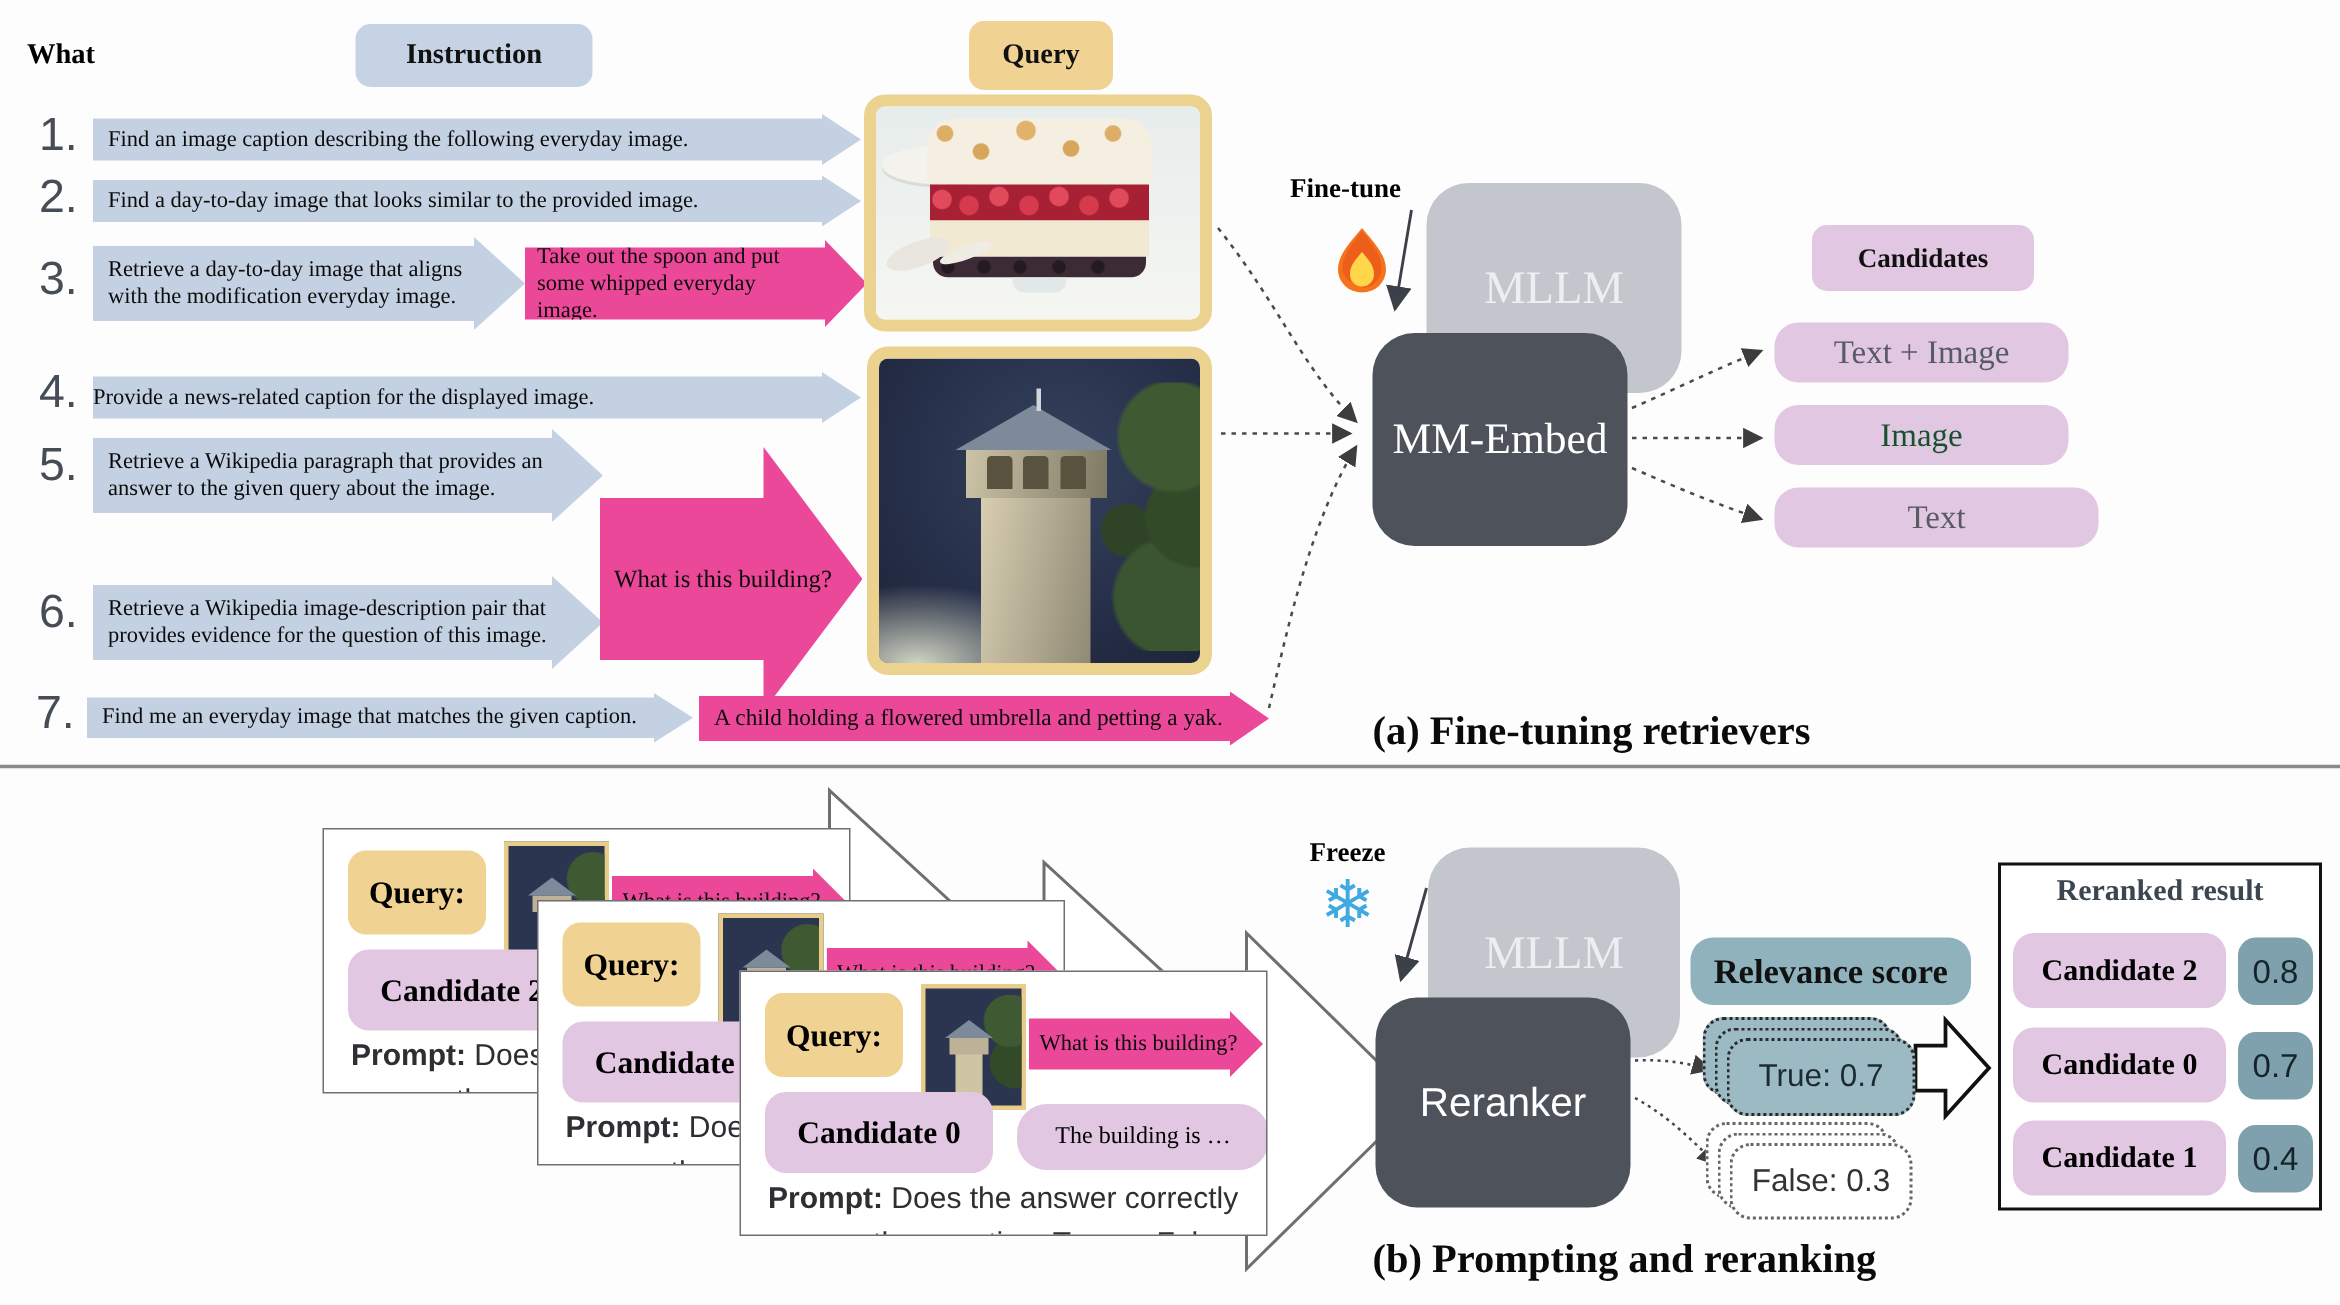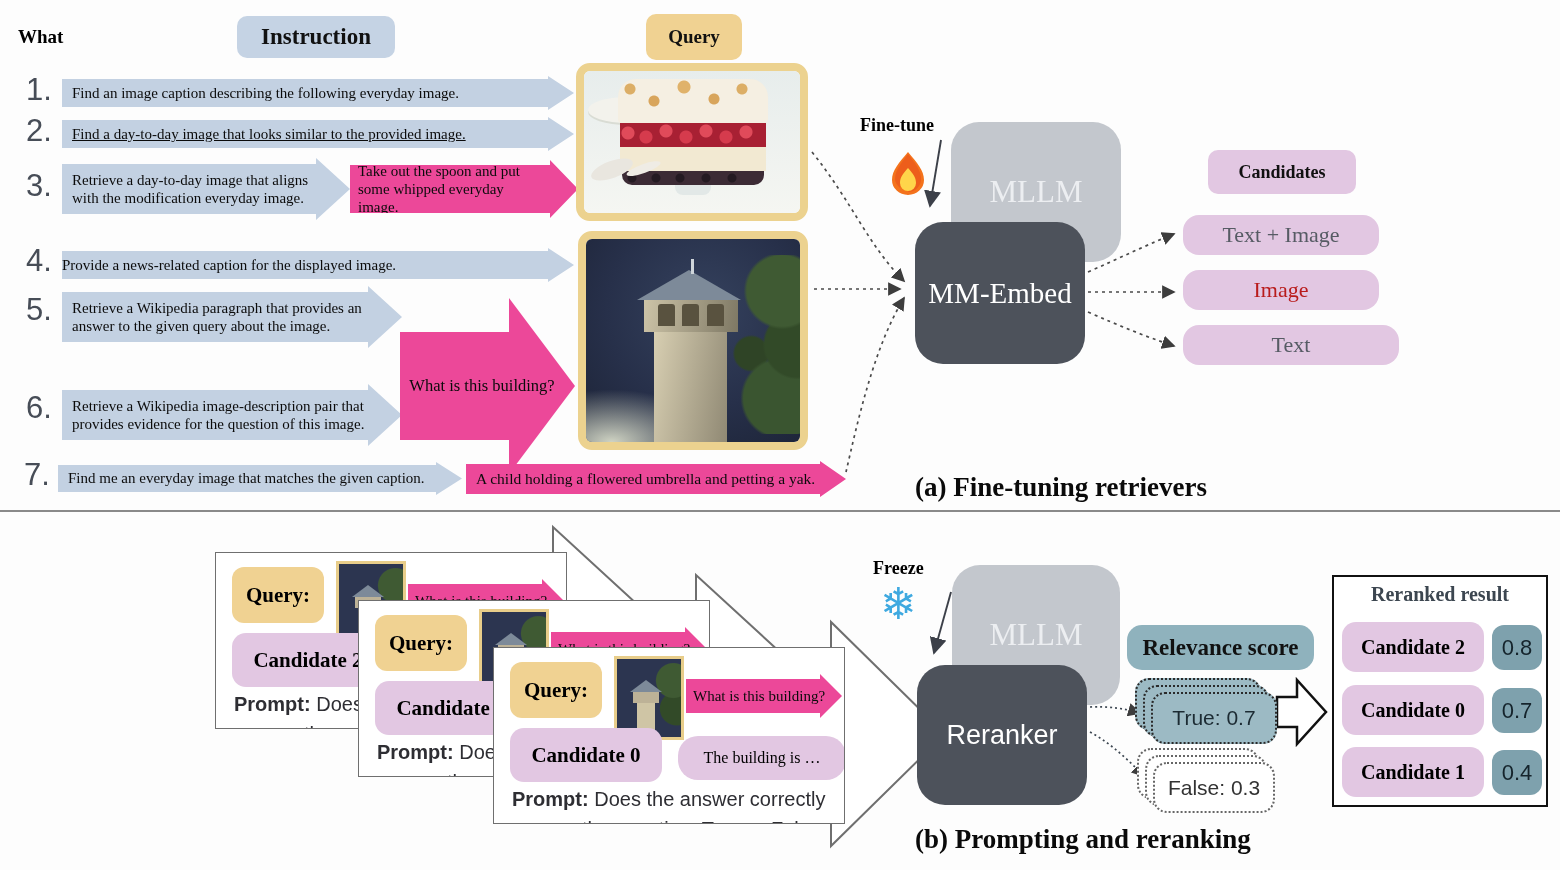--- a/index.html
+++ b/index.html
@@ -120,36 +120,36 @@
 
     <path d="M 1090 707 C 1110 706, 1126 709, 1140 713" fill="none" stroke="#3d4752" stroke-width="1.7" stroke-dasharray="2 3" marker-end="url(#mdash)"></path>
     <path d="M 1090 732 C 1112 744, 1128 760, 1144 776" fill="none" stroke="#3d4752" stroke-width="1.7" stroke-dasharray="2 3" marker-end="url(#mdash)"></path>
 
     <polygon points="1277,697 1297,697 1297,680 1326,712 1297,744 1297,727 1277,727" fill="#fff" stroke="#111" stroke-width="2.5"></polygon>
 
     <line x1="0" y1="511" x2="1560" y2="511" stroke="#8a8a8a" stroke-width="2.2"></line>
   </svg>
 
   <div class="abs bold serif" style="left:18px;top:26px;font-size:19px;">What</div>
-  <div class="abs hdr hdr-blue ctr bold" style="left:237px;top:16px;width:158px;height:42px;font-size:23px;">Instruction</div>
+  <div class="abs hdr hdr-blue ctr bold" style="left:237px;top:16px;width:158px;height:42px;font-size:19px;">Instruction</div>
   <div class="abs hdr hdr-yel ctr bold" style="left:646px;top:14px;width:96px;height:46px;font-size:19px;">Query</div>
 
   <div class="abs tasknum" style="left:26px;top:72px;">1.</div>
   <div class="abs tasknum" style="left:26px;top:113px;">2.</div>
   <div class="abs tasknum" style="left:26px;top:168px;">3.</div>
   <div class="abs tasknum" style="left:26px;top:243px;">4.</div>
   <div class="abs tasknum" style="left:26px;top:292px;">5.</div>
   <div class="abs tasknum" style="left:26px;top:390px;">6.</div>
   <div class="abs tasknum" style="left:24px;top:457px;">7.</div>
 
   <div class="barrow blue arr-s" style="left:62px;top:76px;width:512px;height:34px;">
     <div class="arr-text" style="left:10px;right:30px;">Find an image caption describing the following everyday image.</div>
     </div>
   <div class="barrow blue arr-s" style="left:62px;top:117px;width:512px;height:34px;">
-    <div class="arr-text" style="left:10px;right:30px;text-decoration:underline;">Find a day-to-day image that looks similar to the provided image.</div>
+    <div class="arr-text" style="left:10px;right:30px;">Find a day-to-day image that looks similar to the provided image.</div>
     </div>
   <div class="barrow blue arr-m" style="left:62px;top:158px;width:288px;height:62px;">
     <div class="arr-text" style="left:10px;width:244px;">Retrieve a day-to-day image that aligns with the modification everyday image.</div>
     </div>
   <div class="barrow yellow arr-y3" style="left:350px;top:160px;width:228px;height:58px;">
     <div class="arr-text" style="left:8px;width:186px;">Take out the spoon and put some whipped everyday image.</div>
     </div>
   <div class="barrow blue arr-s" style="left:62px;top:248px;width:512px;height:34px;">
     <div class="arr-text" style="left:0;right:30px;">Provide a news-related caption for the displayed image.</div>
     </div>
@@ -202,21 +202,21 @@
   <svg class="abs" style="left:888px;top:150px;" width="40" height="46" viewBox="0 0 40 46">
     <path d="M20 2 C29 13 36 20 36 30 A16 15 0 0 1 4 30 C4 20 11 13 20 2 Z" fill="#f4731c"></path>
     <path d="M20 4 C27 13 33 20 33 29 A13 13 0 0 1 20 42 C24 36 25 32 22 27 C18 31 13 32 12 38 C9 35 7 32 7 29 C7 20 14 12 20 4 Z" fill="#e84d1c" opacity="0.55"></path>
     <path d="M20 18 C25 24 28 27 28 33 A8 8 0 0 1 12 33 C12 27 15 24 20 18 Z" fill="#ffd54a"></path>
   </svg>
   <div class="abs modelbox graybox ctr serif" style="left:951px;top:122px;width:170px;height:140px;font-size:31px;z-index:1;">MLLM</div>
   <div class="abs modelbox darkbox ctr serif" style="left:915px;top:222px;width:170px;height:142px;font-size:29px;z-index:2;">MM-Embed</div>
 
   <div class="abs hdr hdr-pink ctr bold" style="left:1208px;top:150px;width:148px;height:44px;font-size:18px;">Candidates</div>
   <div class="abs hdr hdr-pink ctr serif" style="left:1183px;top:215px;width:196px;height:40px;font-size:22px;color:#565b64;border-radius:16px;">Text + Image</div>
-  <div class="abs hdr hdr-pink ctr serif" style="left:1183px;top:270px;width:196px;height:40px;font-size:22px;color:#b91c1c;border-radius:16px;">Image</div>
+  <div class="abs hdr hdr-pink ctr serif" style="left:1183px;top:270px;width:196px;height:40px;font-size:22px;color:#14532d;border-radius:16px;">Image</div>
   <div class="abs hdr hdr-pink ctr serif" style="left:1183px;top:325px;width:216px;height:40px;font-size:22px;color:#565b64;border-radius:16px;">Text</div>
 
   <div class="abs caption" style="left:915px;top:472px;">(a) Fine-tuning retrievers</div>
 
   <svg class="lay" width="1560" height="870" style="z-index:1">
     <polygon points="223,582 553,582 553,527 675,639 553,751 553,696 223,696" fill="#fff" stroke="#6f6f6f" stroke-width="2"></polygon>
     </svg>
   <div class="pcard" style="left:215px;top:552px;z-index:2;">
     <div class="pc-query ctr bold">Query:</div>
     <div class="pc-thumb">

